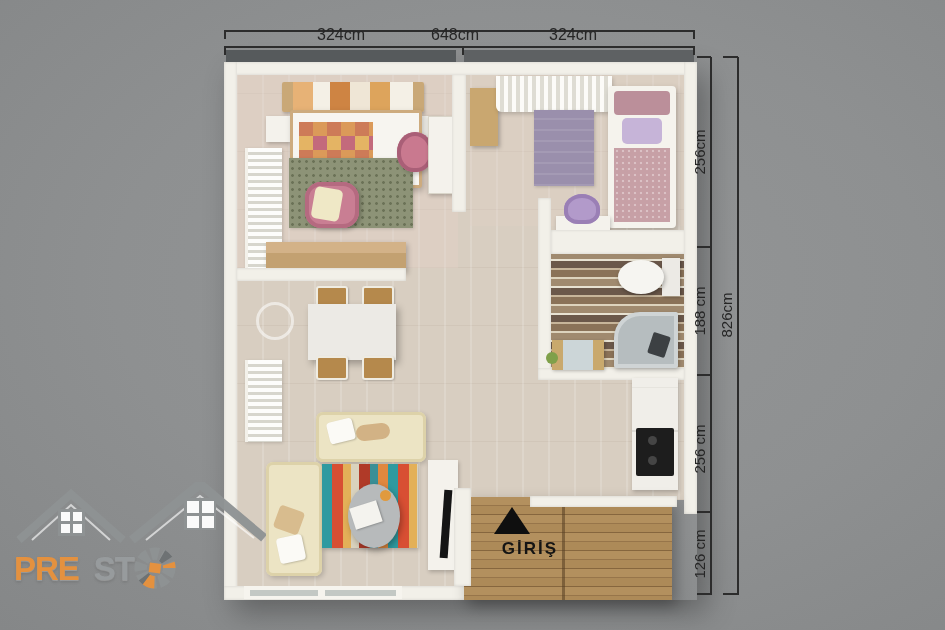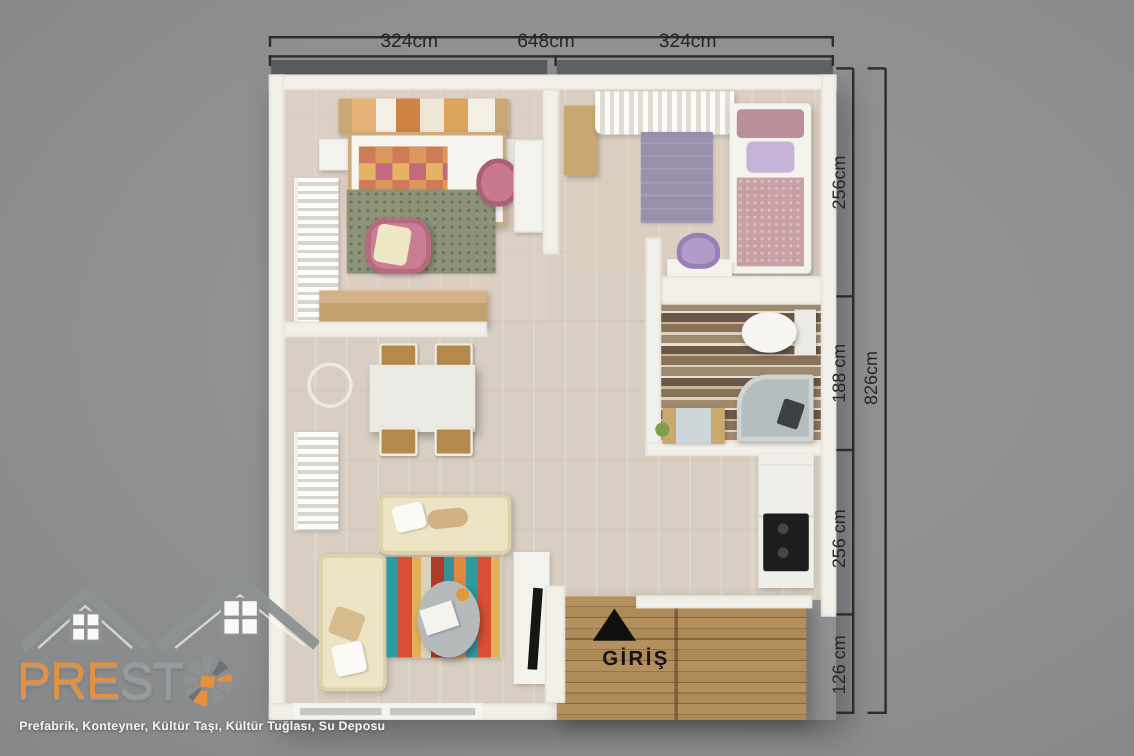--- a/index.html
+++ b/index.html
@@ -14,24 +14,24 @@
   .vdim{width:70px;height:16px;transform:rotate(-90deg);}
   .dline{background:#2c2c2c;}
   .tick-v{width:2px;height:9px;background:#2c2c2c;}
   .tick-h{width:14px;height:2px;background:#2c2c2c;}
   .radiator{background:repeating-linear-gradient(180deg,#fdfdfb 0 4px,#d7d6cd 4px 7px);
             border-left:3px solid #f3f1ea;box-shadow:1px 1px 3px rgba(0,0,0,.15);}
   .sofa{background:#ece4c4;border-radius:7px;box-shadow:inset 0 0 0 3px #ddd2a9, 2px 2px 5px rgba(0,0,0,.18);}
   .chairwood{background:#b5894c;border:2px solid #efece2;border-radius:3px;box-shadow:1px 1px 2px rgba(0,0,0,.2);}
   .white-furn{background:#f4f2ec;box-shadow:1px 2px 4px rgba(0,0,0,.22);}
   #entry-label{font-size:17px;font-weight:700;letter-spacing:2px;color:#141414;text-align:center;}
-  .brand{font-size:43px;font-weight:400;letter-spacing:-1px;line-height:1;
+  .brand{font-size:33px;font-weight:700;letter-spacing:-1px;line-height:1;
          text-shadow:0 1px 1px rgba(255,255,255,.28), 0 2px 3px rgba(70,70,70,.35);}
   .brand-orange{color:#e8923c;}
-  .brand-gray{color:#989c9e;}
+  .brand-gray{color:#989c9e;margin-left:15px;}
   #logo-tagline{font-size:10.3px;font-weight:700;color:#f7f7f6;letter-spacing:.2px;white-space:nowrap;
                 text-shadow:0 0 2px rgba(110,110,110,.95),0 1px 2px rgba(80,80,80,.85);}
 </style>
 </head>
 <body>
 
 <div id="canvas">
 
   <div class="a" style="left:224px;top:62px;width:473px;height:538px;box-shadow:10px 12px 28px rgba(0,0,0,.30);"></div>
 
@@ -183,16 +183,15 @@
     <div class="a" style="left:0;top:64px;display:flex;align-items:center;">
       <span class="brand brand-orange">PRE</span>
         <span class="brand brand-gray">ST</span>
         <svg width="44" height="44" viewBox="0 0 46 46" style="margin:0 -1px;">
         <circle cx="23" cy="23" r="15" fill="none" stroke="#8f9394" stroke-width="13" stroke-dasharray="8 3"></circle>
         <circle cx="23" cy="23" r="15" fill="none" stroke="#6d7173" stroke-width="13" stroke-dasharray="7 41" stroke-dashoffset="18"></circle>
         <circle cx="23" cy="23" r="15" fill="none" stroke="#e8923c" stroke-width="13" stroke-dasharray="9 56" stroke-dashoffset="41"></circle>
         <rect x="17" y="18" width="12" height="10" fill="#e8923c" transform="rotate(8 23 23)"></rect>
       </svg>
     </div>
-    <div class="a" id="logo-tagline" style="left:2px;top:118px;">Prefabrik, Konteyner, Kültür Taşı, Kültür Tuğlası, Su Deposu</div>
   </div>
 
 </div>
 
 </body></html>

